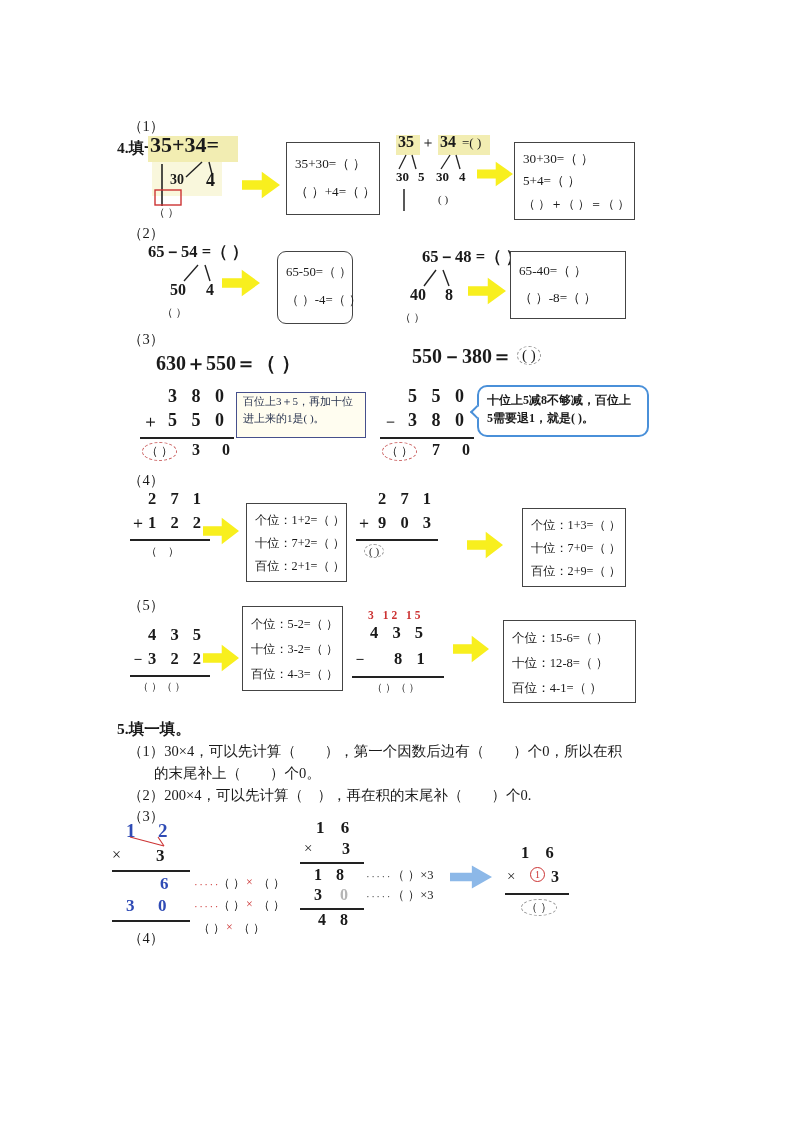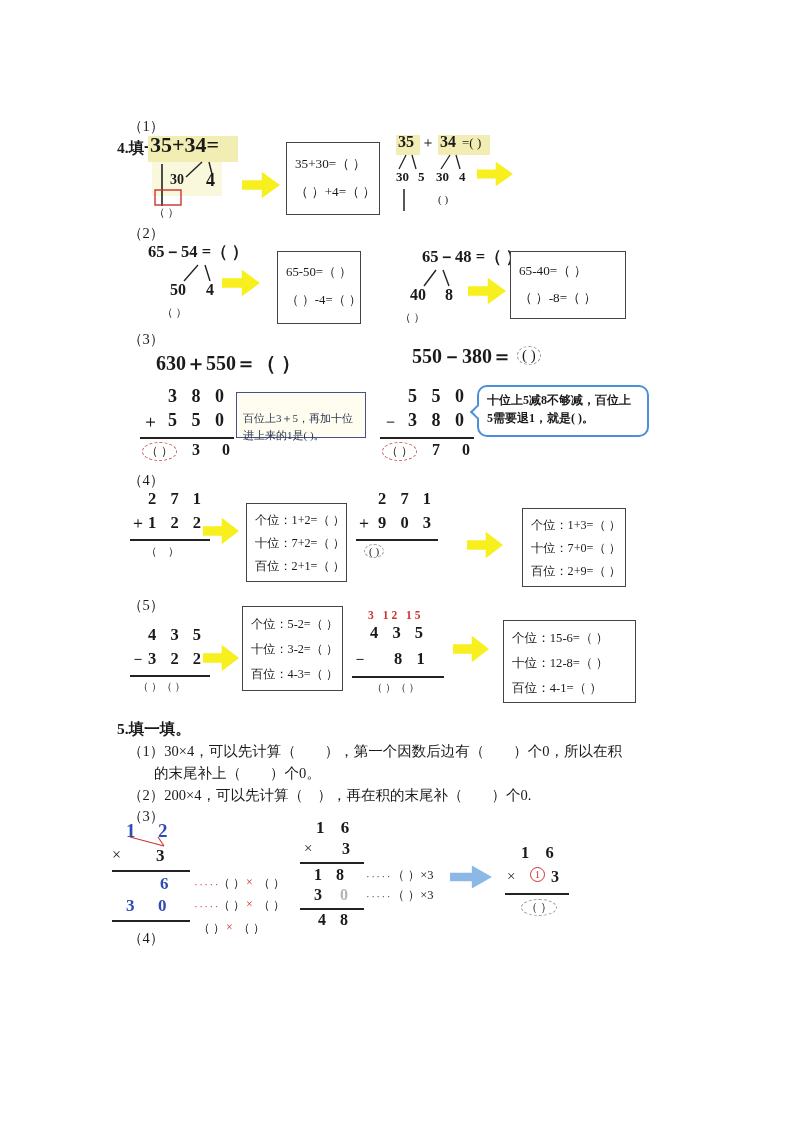--- a/index.html
+++ b/index.html
@@ -16,21 +16,21 @@
   .arrow-y { position:absolute; background:#f8ef1e;
              clip-path:polygon(0 34%,52% 34%,52% 6%,100% 50%,52% 94%,52% 66%,0 66%);
              filter:drop-shadow(0 0 1px #b89e00); }
   .arrow-b { position:absolute; background:#8cb8e8;
              clip-path:polygon(0 34%,52% 34%,52% 6%,100% 50%,52% 94%,52% 66%,0 66%); }
   .digits { position:absolute; font-weight:bold; letter-spacing:5px; white-space:pre; }
   .oval-r { border:1.5px dashed #c66; border-radius:50%; padding:0 3px; }
   .oval-g { border:1.5px dashed #999; border-radius:50%; padding:0 4px; }
   svg.lines { position:absolute; overflow:visible; }
   .noteA { position:absolute; border:1.3px solid #46508c; background:#fffdf0;
-           font-size:11px; line-height:1.55; padding:17px 6px; color:#2a3550; white-space:nowrap; }
+           font-size:11px; line-height:1.55; padding:0 6px; color:#2a3550; white-space:nowrap; }
   .noteB { position:absolute; border:2px solid #4a90d9; border-radius:10px; background:#fff;
            font-size:12px; font-weight:bold; line-height:1.5; padding:4px 8px; color:#1a1a1a; white-space:nowrap; }
   .note-tail { position:absolute; left:-7px; top:20px; width:10px; height:10px; background:#fff;
                border-left:2px solid #4a90d9; border-bottom:2px solid #4a90d9; transform:rotate(45deg); }
   .blue { color:#2f4bb5; }
   .red { color:#cc3333; }
   .grey { color:#b5b5b5; }
   .dots { letter-spacing:1.5px; font-size:11px; }
 </style>
 </head>
@@ -80,37 +80,42 @@
     <span class="abs" style="left:66px;top:2px;font-size:13px;">=( )</span>
     <span class="abs b" style="left:0;top:36px;font-size:13px;">30</span>
     <span class="abs b" style="left:22px;top:36px;font-size:13px;">5</span>
     <span class="abs b" style="left:40px;top:36px;font-size:13px;">30</span>
     <span class="abs b" style="left:63px;top:36px;font-size:13px;">4</span>
     <span class="abs" style="left:42px;top:60px;font-size:11px;">( )</span>
   </div>
 
   <div class="arrow-y" style="left:477px;top:160px;width:36px;height:28px;"></div>
 
+  <div class="bx" style="left:514px;top:142px;width:121px;height:78px;">
+    <div class="ln" style="top:7px;">30+30=（ ）</div>
+    <div class="ln" style="top:29px;">5+4=（ ）</div>
+    <div class="ln sm" style="top:53px;">（ ）＋（ ）＝（ ）</div>
+  </div>
 
   <div class="abs" style="left:128px;top:224px;font-size:14.5px;">（2）</div>
 
   <div class="abs" style="left:148px;top:241px;width:115px;height:88px;">
     <svg class="lines" style="left:0;top:0;" width="115" height="88">
       <path d="M50,24 L36,40" stroke="#222" stroke-width="1.4" fill="none"></path>
       <path d="M57,24 L62,40" stroke="#222" stroke-width="1.4" fill="none"></path>
     </svg>
     <span class="abs b" style="left:0;top:0;font-size:16.5px;">65－54 =（ ）</span>
     <span class="abs b" style="left:22px;top:40px;font-size:16px;">50</span>
     <span class="abs b" style="left:58px;top:40px;font-size:16px;">4</span>
     <span class="abs" style="left:14px;top:64px;font-size:11px;">（ ）</span>
   </div>
 
   <div class="arrow-y" style="left:222px;top:268px;width:38px;height:30px;"></div>
 
-  <div class="bx" style="left:277px;top:251px;width:84px;height:73px;">
+  <div class="bx" style="left:277px;top:251px;width:76px;height:73px;border-radius:9px;">
     <div class="ln" style="top:12px;font-size:12.8px;">65-50=（ ）</div>
     <div class="ln" style="top:40px;font-size:12.8px;">（ ）-4=（ ）</div>
   </div>
 
   <div class="abs" style="left:386px;top:246px;width:115px;height:84px;">
     <svg class="lines" style="left:0;top:0;" width="115" height="84">
       <path d="M50,24 L38,40" stroke="#222" stroke-width="1.4" fill="none"></path>
       <path d="M57,24 L63,40" stroke="#222" stroke-width="1.4" fill="none"></path>
     </svg>
     <span class="abs b" style="left:0;top:0;font-size:16.5px;margin-left:36px;">65－48 =（ ）</span>

